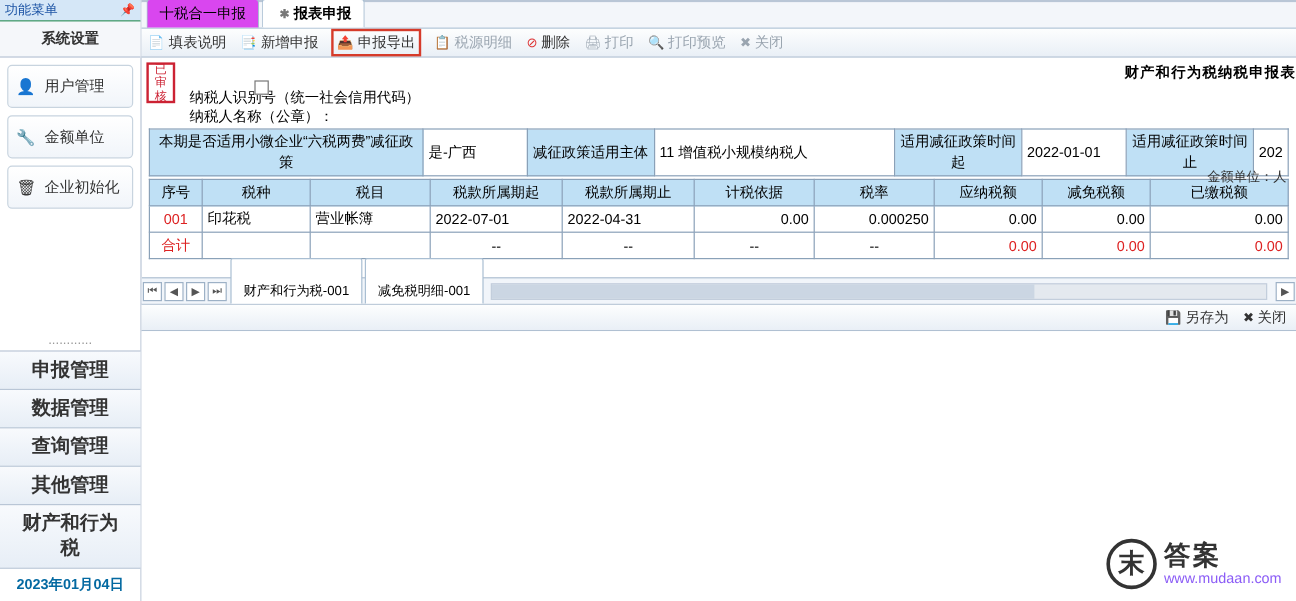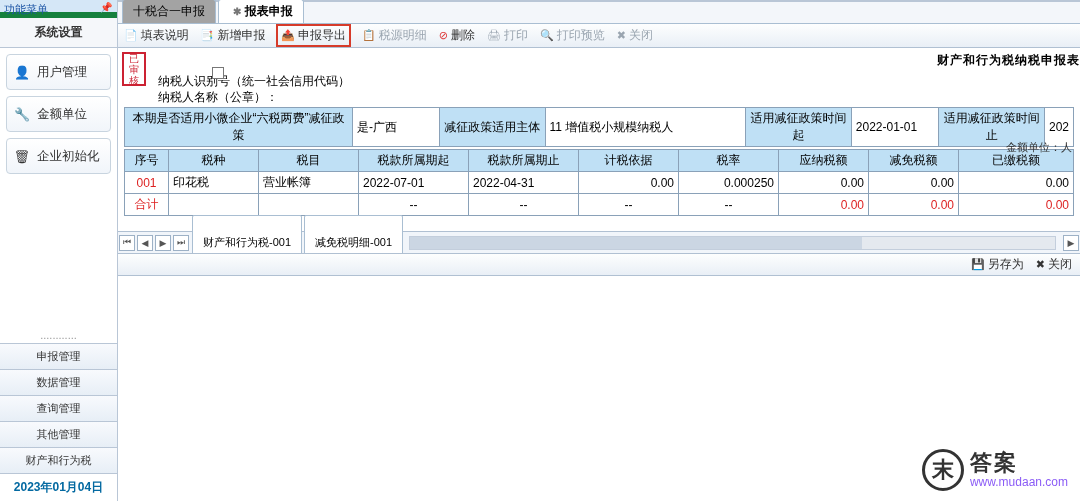--- a/index.html
+++ b/index.html
@@ -2,49 +2,49 @@
 <html><head>
 <meta charset="utf-8">
 <style>
 * { box-sizing: border-box; margin: 0; padding: 0; font-family: "Microsoft YaHei", SimSun, Arial, sans-serif; }
 html, body { width: 1080px; height: 501px; overflow: hidden; background: #fff; }
 
 .app { display: flex; width: 1080px; height: 501px; }
 
 
 .sidebar { width: 118px; height: 100%; display: flex; flex-direction: column; border-right: 1px solid #b9c6d6; background: #fff; }
-.sidebar-head { height: 18px; background: #d5e7f7; border-bottom: 6px solid #15803d; font-size: 11px; color: #1a4aa3; padding: 2px 4px; display: flex; justify-content: space-between; }
+.sidebar-head { height: 18px; background: #d5e7f7; border-bottom: 1px solid #15803d; font-size: 11px; color: #1a4aa3; padding: 2px 4px; display: flex; align-items: center; justify-content: space-between; }
 .sidebar-title-label { font-size: 11px; color: #1d55a5; }
 .pin-icon { font-size: 10px; color: #2f6aac; cursor: pointer; }
 
 .sys-group-hd { font-size: 12px; font-weight: bold; text-align: center; padding: 6px 0; border-bottom: 1px solid #b9c6d6; background: #f5f7fa; color: #333; }
 
 .side-btn {
   margin: 6px 6px 0 6px;
   padding: 8px 6px;
   border: 1px solid #c8d4df;
   border-radius: 4px;
   background: linear-gradient(#ffffff,#f1f5fa);
   display: flex; align-items: center; gap: 6px;
   font-size: 12.5px; color: #333;
   cursor: pointer;
 }
 .side-icon { width: 18px; height: 18px; display: inline-flex; align-items: center; justify-content: center; font-size: 13px; }
 
 .sidebar-fill { flex: 1; }
 
-.side-link { font-size: 11px; text-align: center; padding: 5px 16px; border-top: 1px solid #b9c6d6; background: linear-gradient(#f8fafd,#e7eef6); cursor: pointer; font-weight: normal; color: #333; }
+.side-link { font-size: 16px; text-align: center; padding: 5px 16px; border-top: 1px solid #b9c6d6; background: linear-gradient(#f8fafd,#e7eef6); cursor: pointer; font-weight: bold; color: #333; }
 
 .sidebar-date { font-size: 12px; text-align: center; padding: 5px 0; border-top: 1px solid #b9c6d6; font-weight: bold; color: #0369a1; }
 
 
 .main { flex: 1; height: 100%; display: flex; flex-direction: column; border-top: 2px solid #b9c6d6; }
 
 .tabs { height: 22px; display: flex; align-items: flex-end; padding-left: 4px; background: #f3f6fa; border-bottom: 1px solid #a9bed2; font-size: 12px; }
-.tab { padding: 3px 10px; border: 1px solid #a9bed2; border-bottom: none; border-radius: 3px 3px 0 0; background: #a3a3a3; margin-right: 2px; position: relative; cursor: pointer; }
+.tab { padding: 3px 10px; border: 1px solid #a9bed2; border-bottom: none; border-radius: 3px 3px 0 0; background: #d946ef; margin-right: 2px; position: relative; cursor: pointer; }
 .tab.active { background: #fff; font-weight: bold; }
 .tab-x { font-size: 10px; color: #777; margin-left: 4px; }
 
 .toolbar { height: 24px; background: linear-gradient(#fdfefe,#e9eff6); border-bottom: 1px solid #b0c0d2; display: flex; align-items: center; padding: 0 6px; gap: 12px; font-size: 12px; }
 .tbtn { display: inline-flex; align-items: center; gap: 3px; color: #333; cursor: pointer; }
 .tbtn.dis { color: #9aa5b0; cursor: default; }
 .tbtn .ic { font-size: 11px; }
 .tbtn.hot { outline: 2px solid #d63b2a; outline-offset: -1px; padding: 2px 4px; }
 
 

